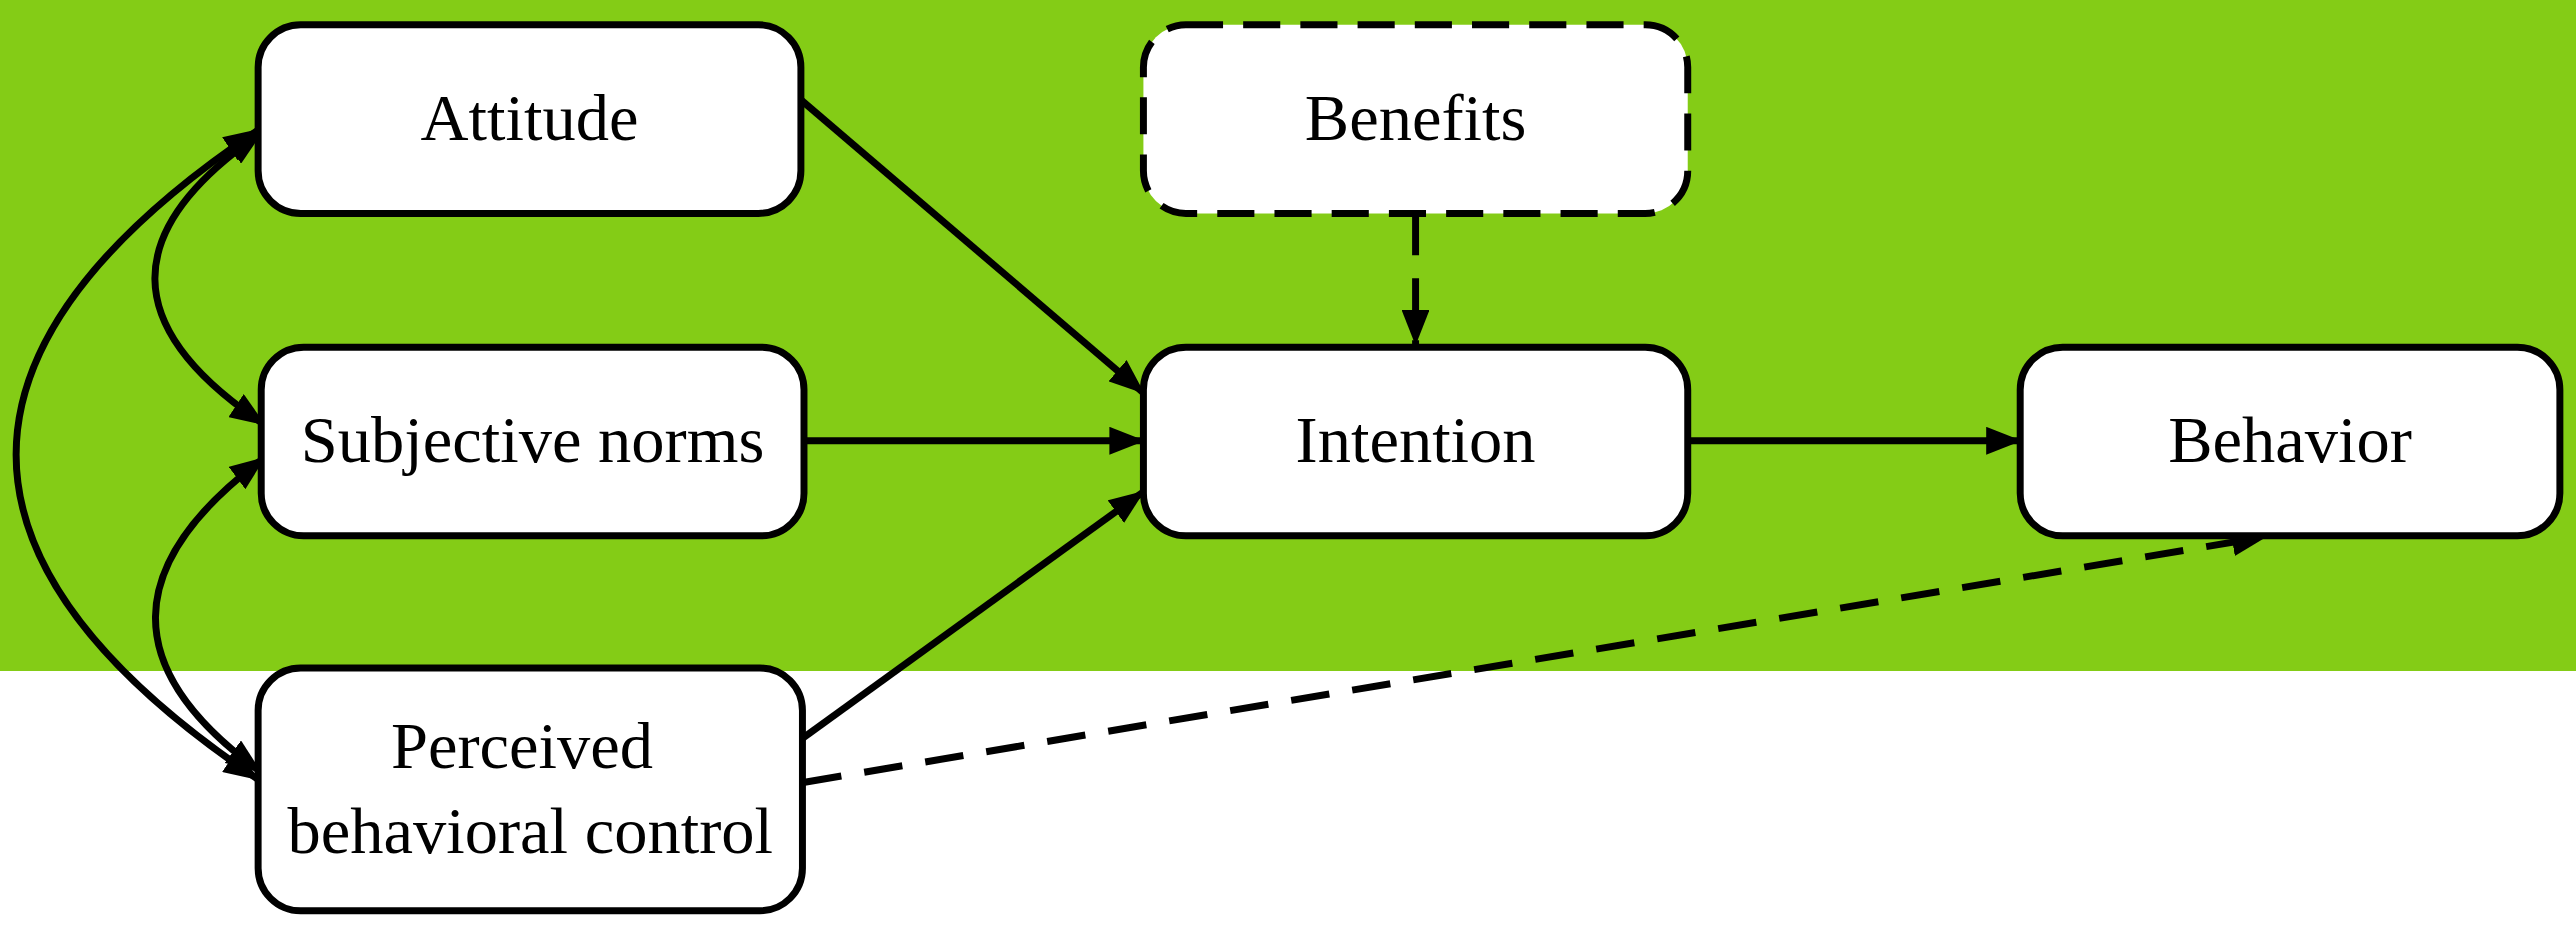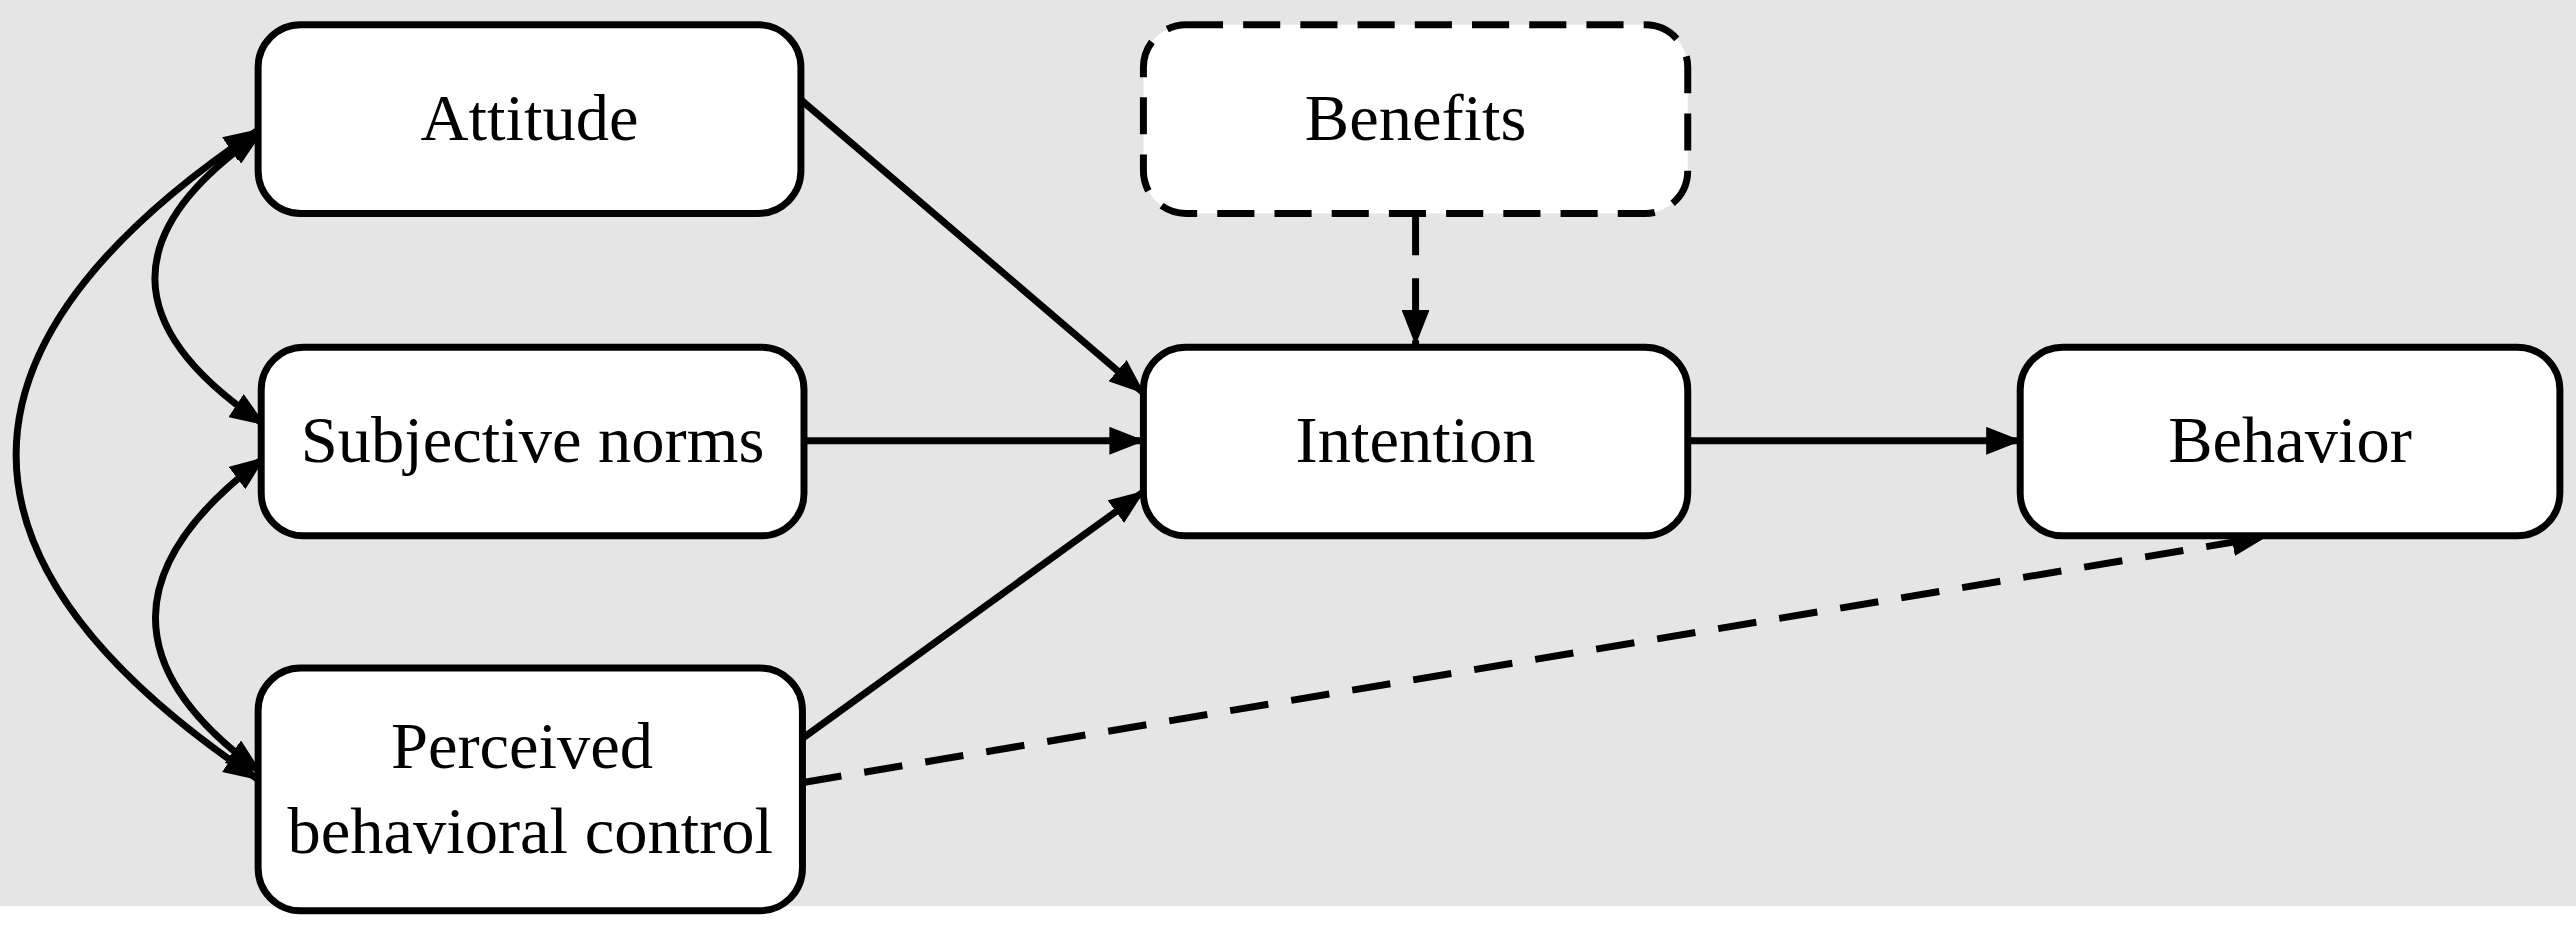--- a/index.html
+++ b/index.html
@@ -5,22 +5,22 @@
   html, body {
     margin: 0;
     padding: 0;
     background: #ffffff;
     width: 2576px;
     height: 934px;
     overflow: hidden;
   }
   .canvas-wrap {
     width: 2576px;
-    height: 906px;
-    background: #e5e5e5;
+    height: 671px;
+    background: #84cc16;
   }
   svg { display: block; }
   .node-box {
     fill: #ffffff;
     stroke: #000000;
     stroke-width: 9;
   }
   .node-box.dashed {
     stroke-dasharray: 48 26;
   }

